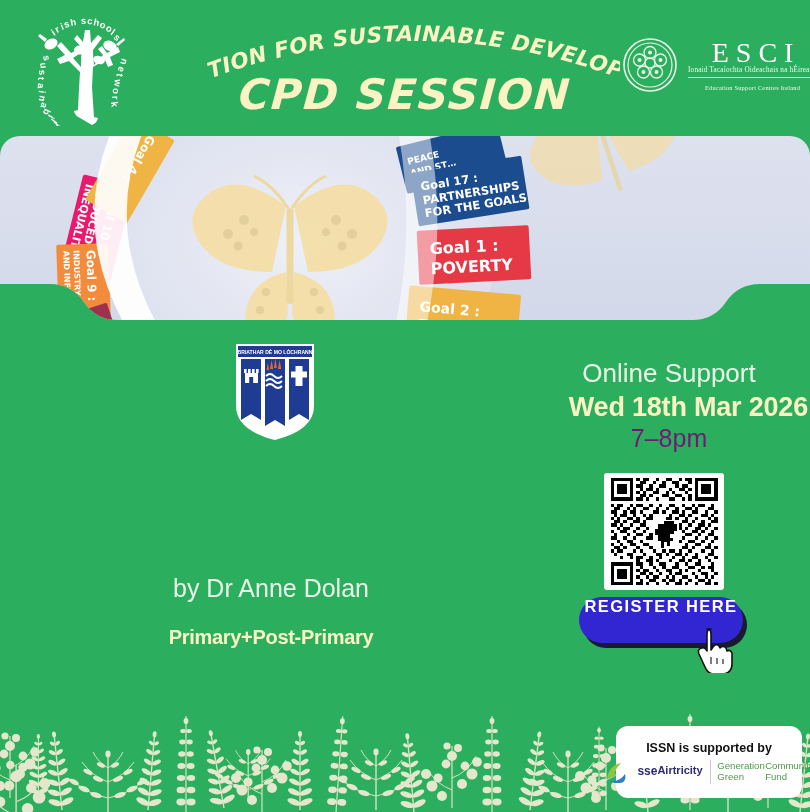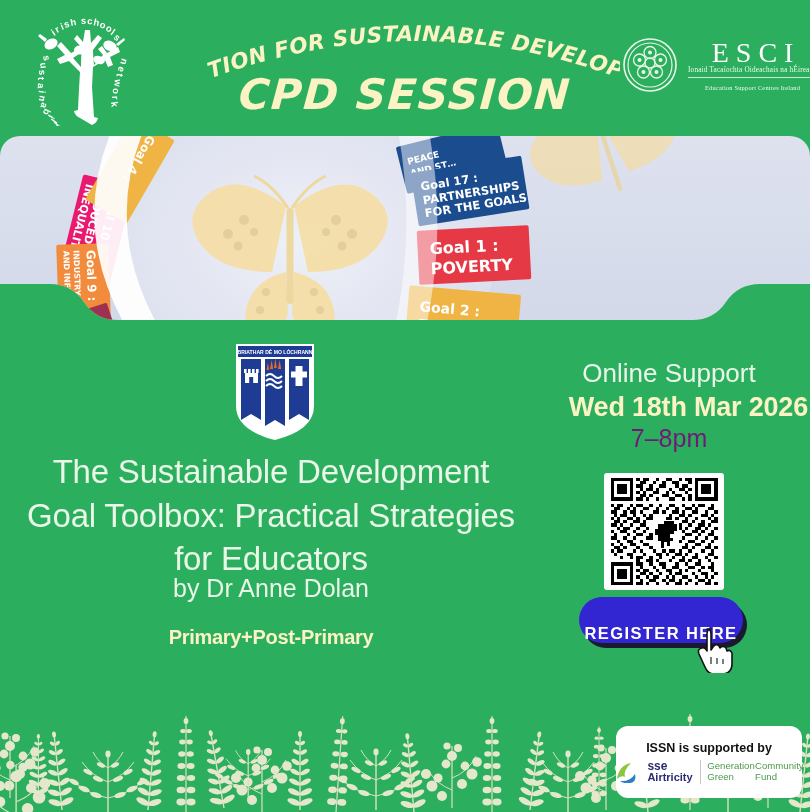--- a/index.html
+++ b/index.html
@@ -48,35 +48,35 @@
     color:#FBF3C4;font-size:27px;font-weight:bold;letter-spacing:-.2px;}
   .time{position:absolute;left:530px;top:424px;width:278px;text-align:center;
     color:#701a75;font-size:25px;font-weight:400;}
 
   .qrwrap{position:absolute;left:604px;top:473px;width:120px;height:117px;
     background:#fff;border-radius:3px;padding:5px;box-sizing:border-box;}
   .qr{width:100%;height:100%;display:block;}
 
   .btn{position:absolute;left:579px;top:597px;width:164px;height:46px;
     background:#3226D2;border-radius:24px;box-shadow:4px 5px 0 #1a1a2e;
-    display:flex;align-items:flex-end;justify-content:center;cursor:pointer;}
+    display:flex;align-items:flex-start;justify-content:center;cursor:pointer;}
   .btn span{color:#ffffff;font-size:16.5px;font-weight:bold;letter-spacing:1.4px;}
   .cursor{position:absolute;left:695px;top:627px;width:40px;height:46px;}
 
   
   .ferns{position:absolute;left:0;bottom:0;width:810px;height:162px;}
 
   
   .sponsor{position:absolute;right:8px;bottom:14px;width:186px;height:72px;
     background:#ffffff;border-radius:12px;display:flex;flex-direction:column;
     align-items:center;justify-content:center;gap:5px;}
   .sponsor-title{color:#111111;font-size:12.5px;font-weight:bold;}
   .sponsor-row{display:flex;align-items:center;gap:7px;}
   .sse-mark{width:26px;height:22px;flex:0 0 26px;}
-  .sse-txt{display:flex;flex-direction:column;line-height:1.02;}
+  .sse-txt{display:flex;line-height:1.02;}
   .sse-1{color:#2B2B75;font-size:12px;font-weight:bold;}
   .sse-2{color:#2B2B75;font-size:11px;font-weight:bold;}
   .divider{width:1px;height:24px;background:#c9c9c9;}
   .gg{display:flex;flex-direction:row;line-height:1.12;}
   .gg span{color:#4B9C4B;font-size:9.6px;}
 </style>
 </head>
 <body>
 
 <div class="poster">
@@ -308,21 +308,20 @@
       </g>
       <g fill="#E8682A">
         <path d="M34 25 l1.6 -9 1.6 9 z"></path>
           <path d="M38 24 l1.4 -10 1.4 10 z"></path>
         <path d="M42 25 l1.6 -9 1.6 9 z"></path>
           <path d="M30.5 26 l1.4 -7 1.4 7 z"></path>
       </g>
     </svg>
   </div>
 
-  <div class="title">The Sustainable Development Goal Toolbox: Practical Strategies for Educators</div>
   <div class="byline">by Dr Anne Dolan</div>
   <div class="audience">Primary+Post-Primary</div>
 
   <div class="webinar">Online Support</div>
   <div class="date">Wed 18th Mar 2026</div>
   <div class="time">7–8pm</div>
 
   <div class="qrwrap">
     <svg class="qr" viewBox="0 0 33 33" shape-rendering="crispEdges">
       <rect width="33" height="33" fill="#ffffff"></rect>

